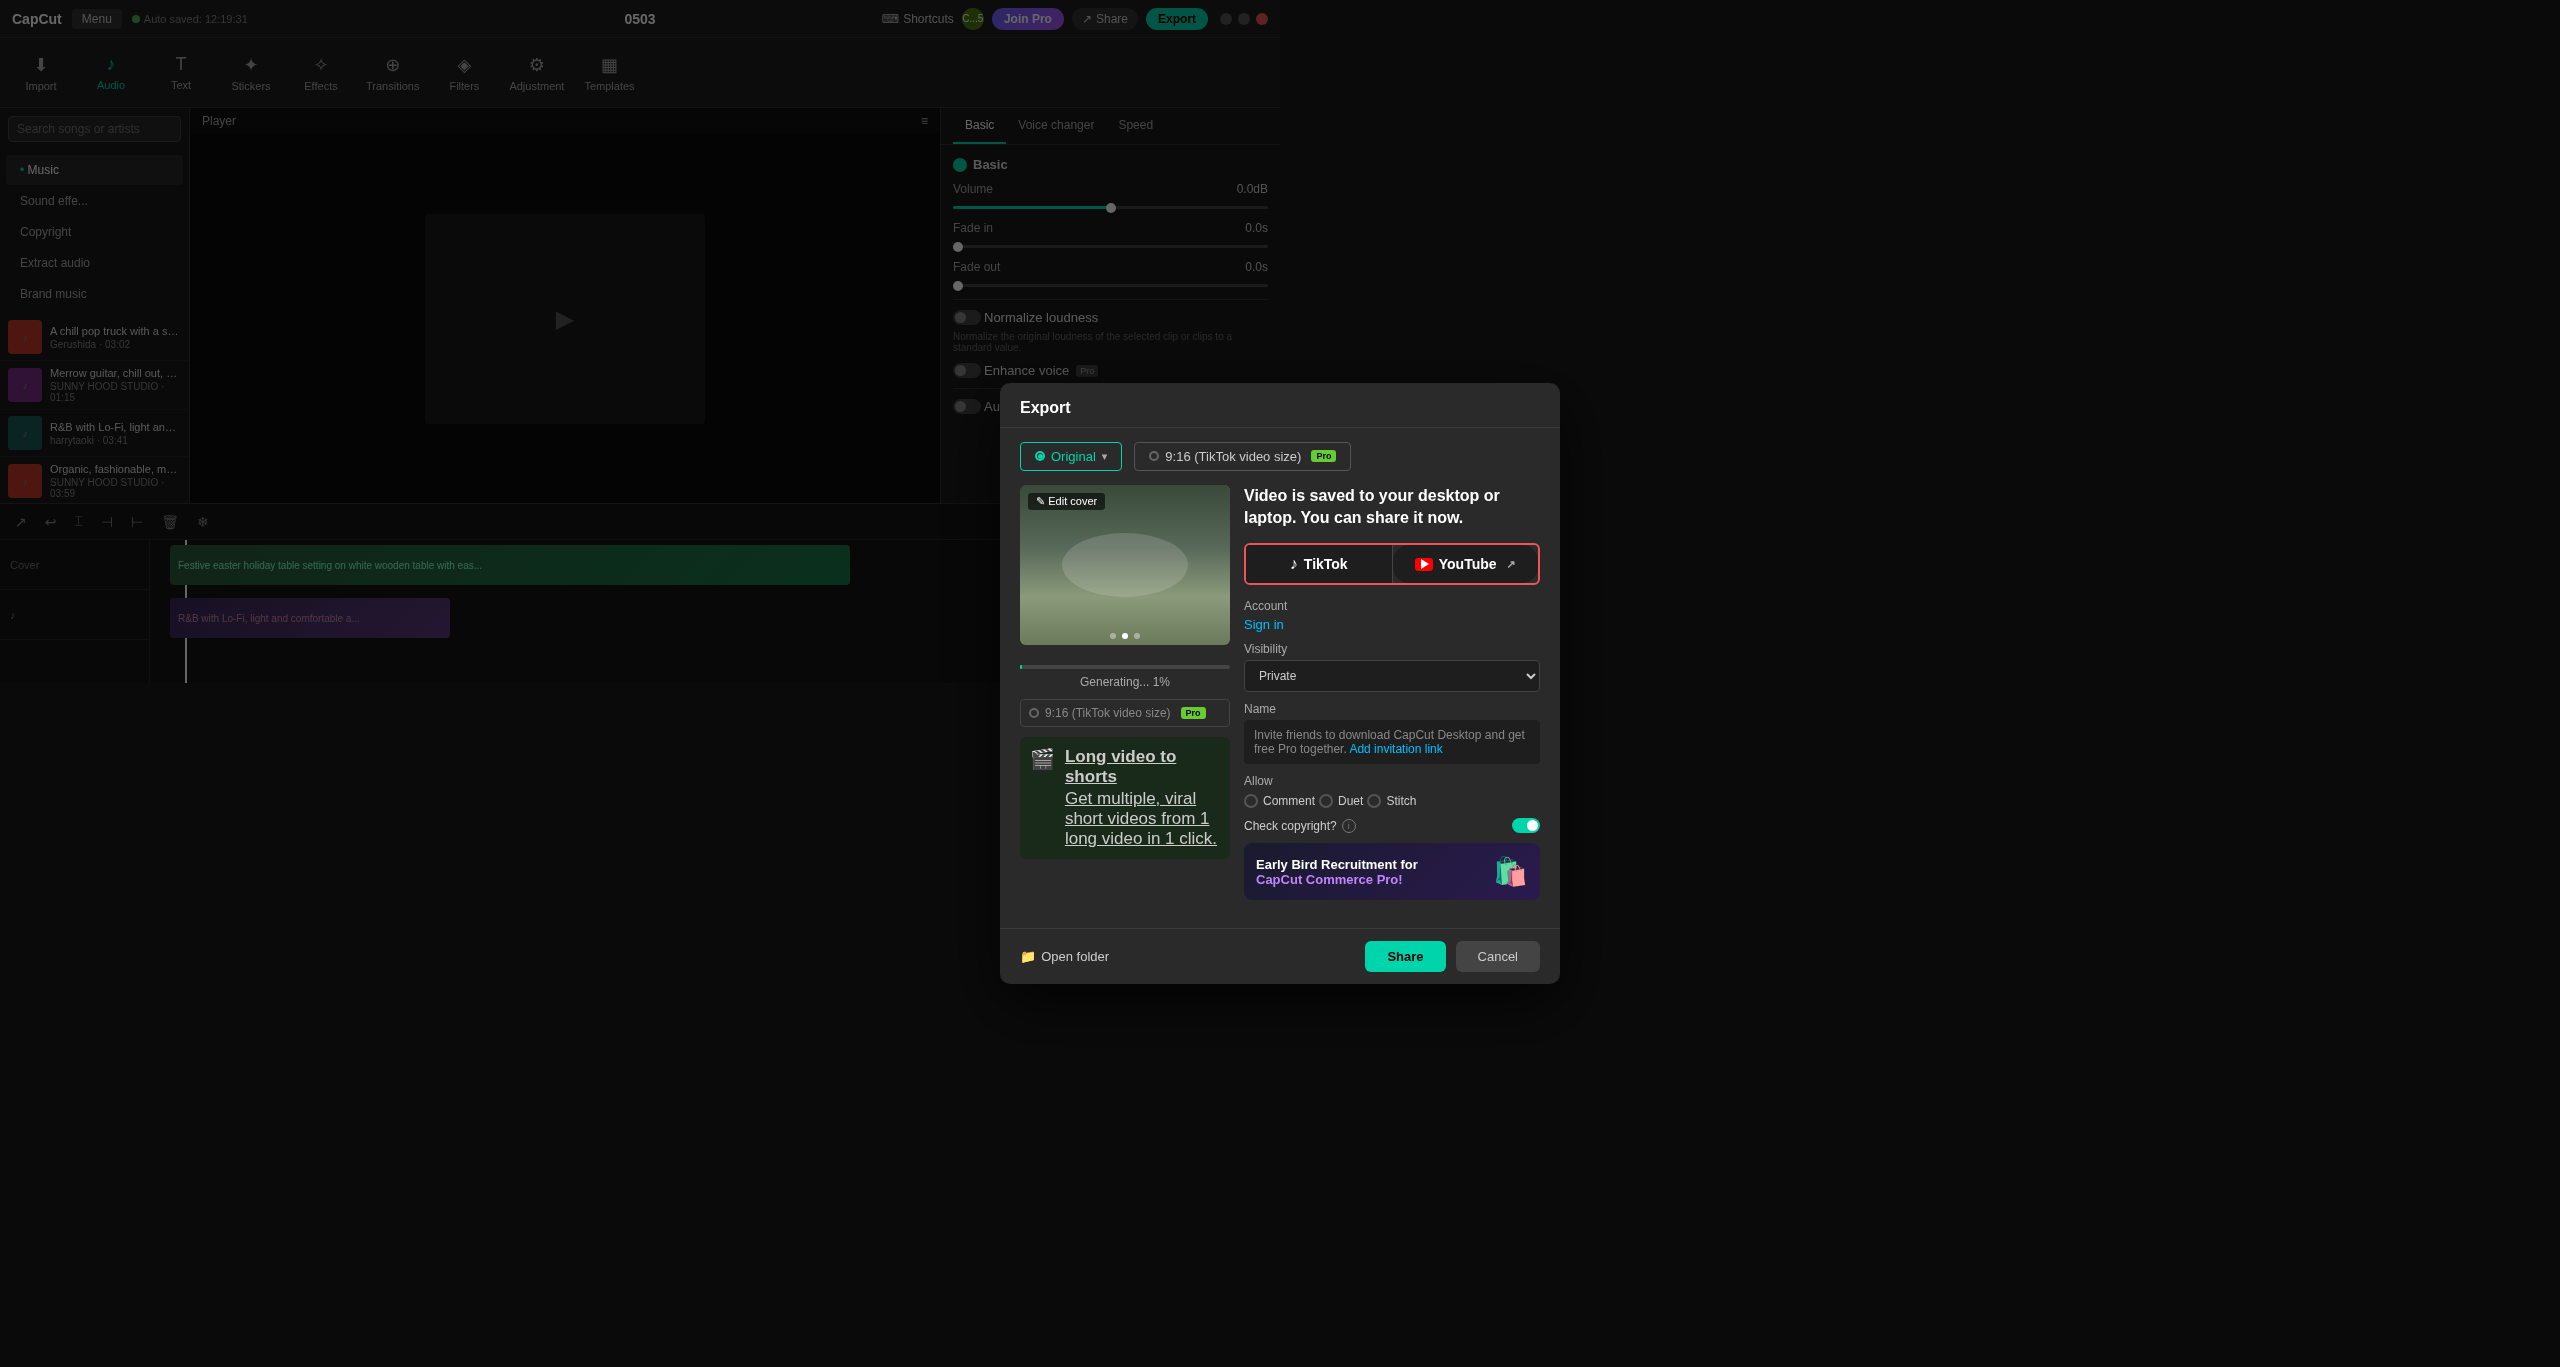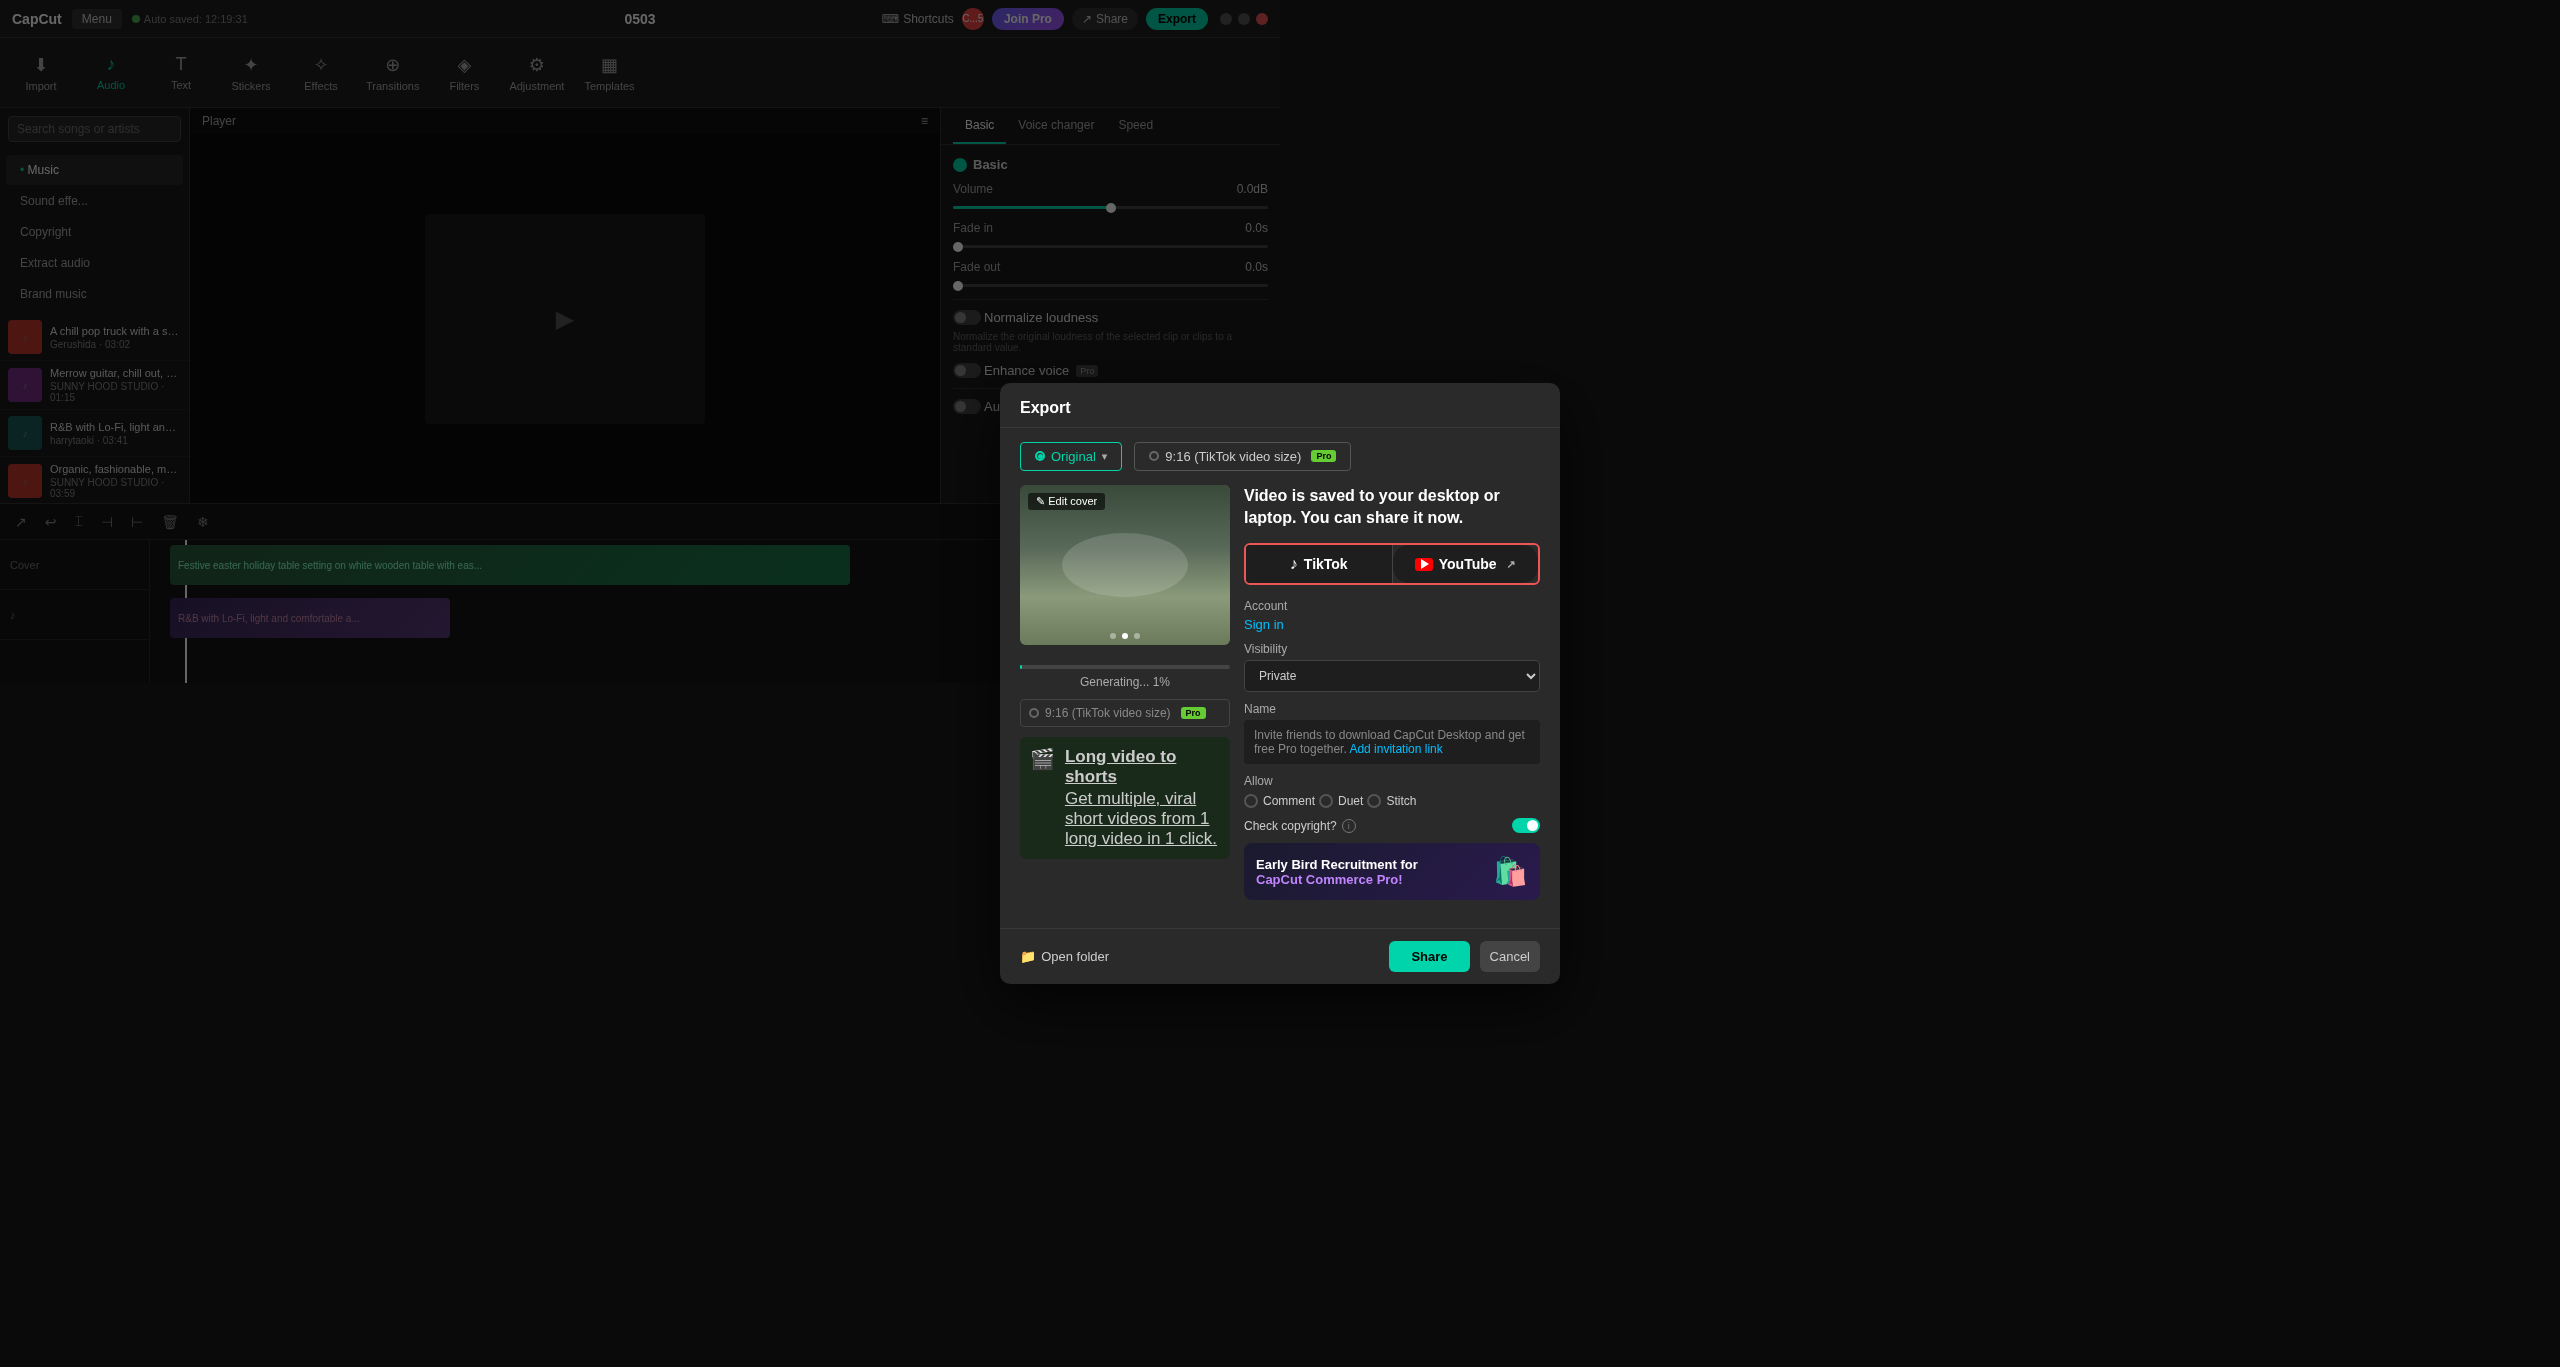--- a/index.html
+++ b/index.html
@@ -71,21 +71,21 @@
       gap: 8px;
     }
     .shortcuts-btn {
       display: flex; align-items: center; gap: 4px;
       background: none; border: none; color: #ccc;
       font-size: 12px; cursor: pointer;
     }
     .avatar {
       width: 22px; height: 22px;
       border-radius: 50%;
-      background: #ef4444;
+      background: #4d7c0f;
       display: flex; align-items: center; justify-content: center;
       font-size: 10px; color: #fff; font-weight: 400;
     }
     .join-pro-btn {
       background: linear-gradient(135deg, #6c63ff, #a855f7);
       border: none; color: #fff;
       padding: 4px 12px; border-radius: 14px;
       font-size: 12px; font-weight: 600; cursor: pointer;
     }
     .share-btn {
@@ -667,21 +667,21 @@
       font-size: 13px; cursor: pointer;
     }
     .footer-right { display: flex; gap: 10px; }
     .share-btn-green {
       background: #00d4aa; border: none; color: #000;
       padding: 8px 22px; border-radius: 6px;
       font-size: 13px; font-weight: 700; cursor: pointer;
     }
     .cancel-btn {
       background: #444; border: none; color: #ccc;
-      padding: 8px 10px; border-radius: 6px;
+      padding: 8px 22px; border-radius: 6px;
       font-size: 13px; cursor: pointer;
     }
   </style>
 </head>
 <body>
 
 <div class="top-bar">
   <div class="top-bar-left">
     <span class="logo">CapCut</span>
     <button class="menu-btn">Menu</button>

